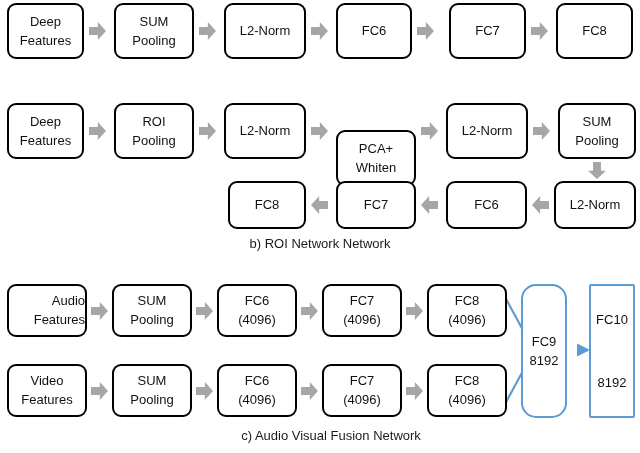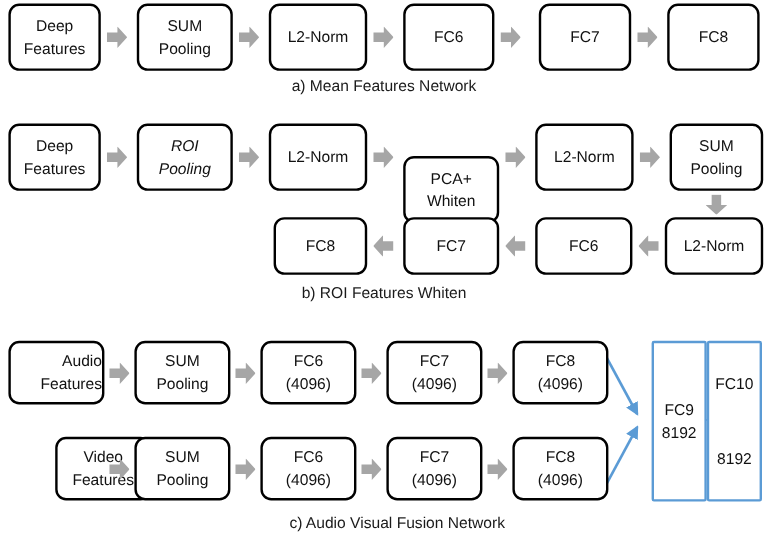--- a/index.html
+++ b/index.html
@@ -133,29 +133,28 @@
 
   <div class="node" style="left:449px; top:3px; width:77px; height:56px;">
     <span class="l1">FC7</span>
   </div>
   <div class="arrow-r" style="left:531px; top:22px;"></div>
 
   <div class="node" style="left:556px; top:3px; width:77px; height:56px;">
     <span class="l1">FC8</span>
   </div>
 
-  <div class="caption" style="top:64px;">a) Mean Features Network</div>
 
   <div class="node two" style="left:7px; top:103px; width:77px; height:56px;">
     <span class="l1">Deep</span>
     <span class="l2">Features</span>
   </div>
   <div class="arrow-r" style="left:89px; top:122px;"></div>
 
-  <div class="node two" style="left:114px; top:103px; width:80px; height:56px;font-style:italic;">
+  <div class="node two" style="left:114px; top:103px; width:80px; height:56px;">
     <span class="l1">ROI</span>
     <span class="l2">Pooling</span>
   </div>
   <div class="arrow-r" style="left:199px; top:122px;"></div>
 
   <div class="node" style="left:224px; top:103px; width:82px; height:56px;">
     <span class="l1">L2-Norm</span>
   </div>
   <div class="arrow-r" style="left:311px; top:122px;"></div>
 
@@ -189,21 +188,21 @@
 
   <div class="node" style="left:336px; top:181px; width:80px; height:48px;">
     <span class="l1">FC7</span>
   </div>
   <div class="arrow-l" style="left:311px; top:196px;"></div>
 
   <div class="node" style="left:228px; top:181px; width:78px; height:48px;">
     <span class="l1">FC8</span>
   </div>
 
-  <div class="caption" style="top:236px;">b) ROI Features Whiten</div>
+  <div class="caption" style="top:236px;">b) ROI Network Network</div>
 
   <div class="node two" style="left:7px; top:284px; width:80px; height:53px;align-items:flex-end;">
     <span class="l1">Audio</span>
     <span class="l2">Features</span>
   </div>
   <div class="arrow-r" style="left:91px; top:302px;"></div>
 
   <div class="node two" style="left:112px; top:284px; width:80px; height:53px;">
     <span class="l1">SUM</span>
     <span class="l2">Pooling</span>
@@ -220,21 +219,21 @@
     <span class="l1">FC7</span>
     <span class="l2">(4096)</span>
   </div>
   <div class="arrow-r" style="left:406px; top:302px;"></div>
 
   <div class="node two" style="left:427px; top:284px; width:80px; height:53px;">
     <span class="l1">FC8</span>
     <span class="l2">(4096)</span>
   </div>
 
-  <div class="node two" style="left:7px; top:364px; width:80px; height:53px;margin-left:39px;">
+  <div class="node two" style="left:7px; top:364px; width:80px; height:53px;">
     <span class="l1">Video</span>
     <span class="l2">Features</span>
   </div>
   <div class="arrow-r" style="left:91px; top:382px;"></div>
 
   <div class="node two" style="left:112px; top:364px; width:80px; height:53px;">
     <span class="l1">SUM</span>
     <span class="l2">Pooling</span>
   </div>
   <div class="arrow-r" style="left:196px; top:382px;"></div>
@@ -249,21 +248,21 @@
     <span class="l1">FC7</span>
     <span class="l2">(4096)</span>
   </div>
   <div class="arrow-r" style="left:406px; top:382px;"></div>
 
   <div class="node two" style="left:427px; top:364px; width:80px; height:53px;">
     <span class="l1">FC8</span>
     <span class="l2">(4096)</span>
   </div>
 
-  <div class="node two blue" style="left:543px; top:284px; width:46px; height:134px;">
+  <div class="node two blue" style="left:521px; top:284px; width:46px; height:134px;border-radius:15px;">
     <span class="l1">FC9</span>
     <span class="l2">8192</span>
   </div>
   <div class="node two blue" style="left:589px; top:284px; width:46px; height:134px;gap:44px;">
     <span class="l1">FC10</span>
     <span class="l2">8192</span>
   </div>
 
   <div class="caption" style="top:428px;margin-left:11px;">c) Audio Visual Fusion Network</div>
 

